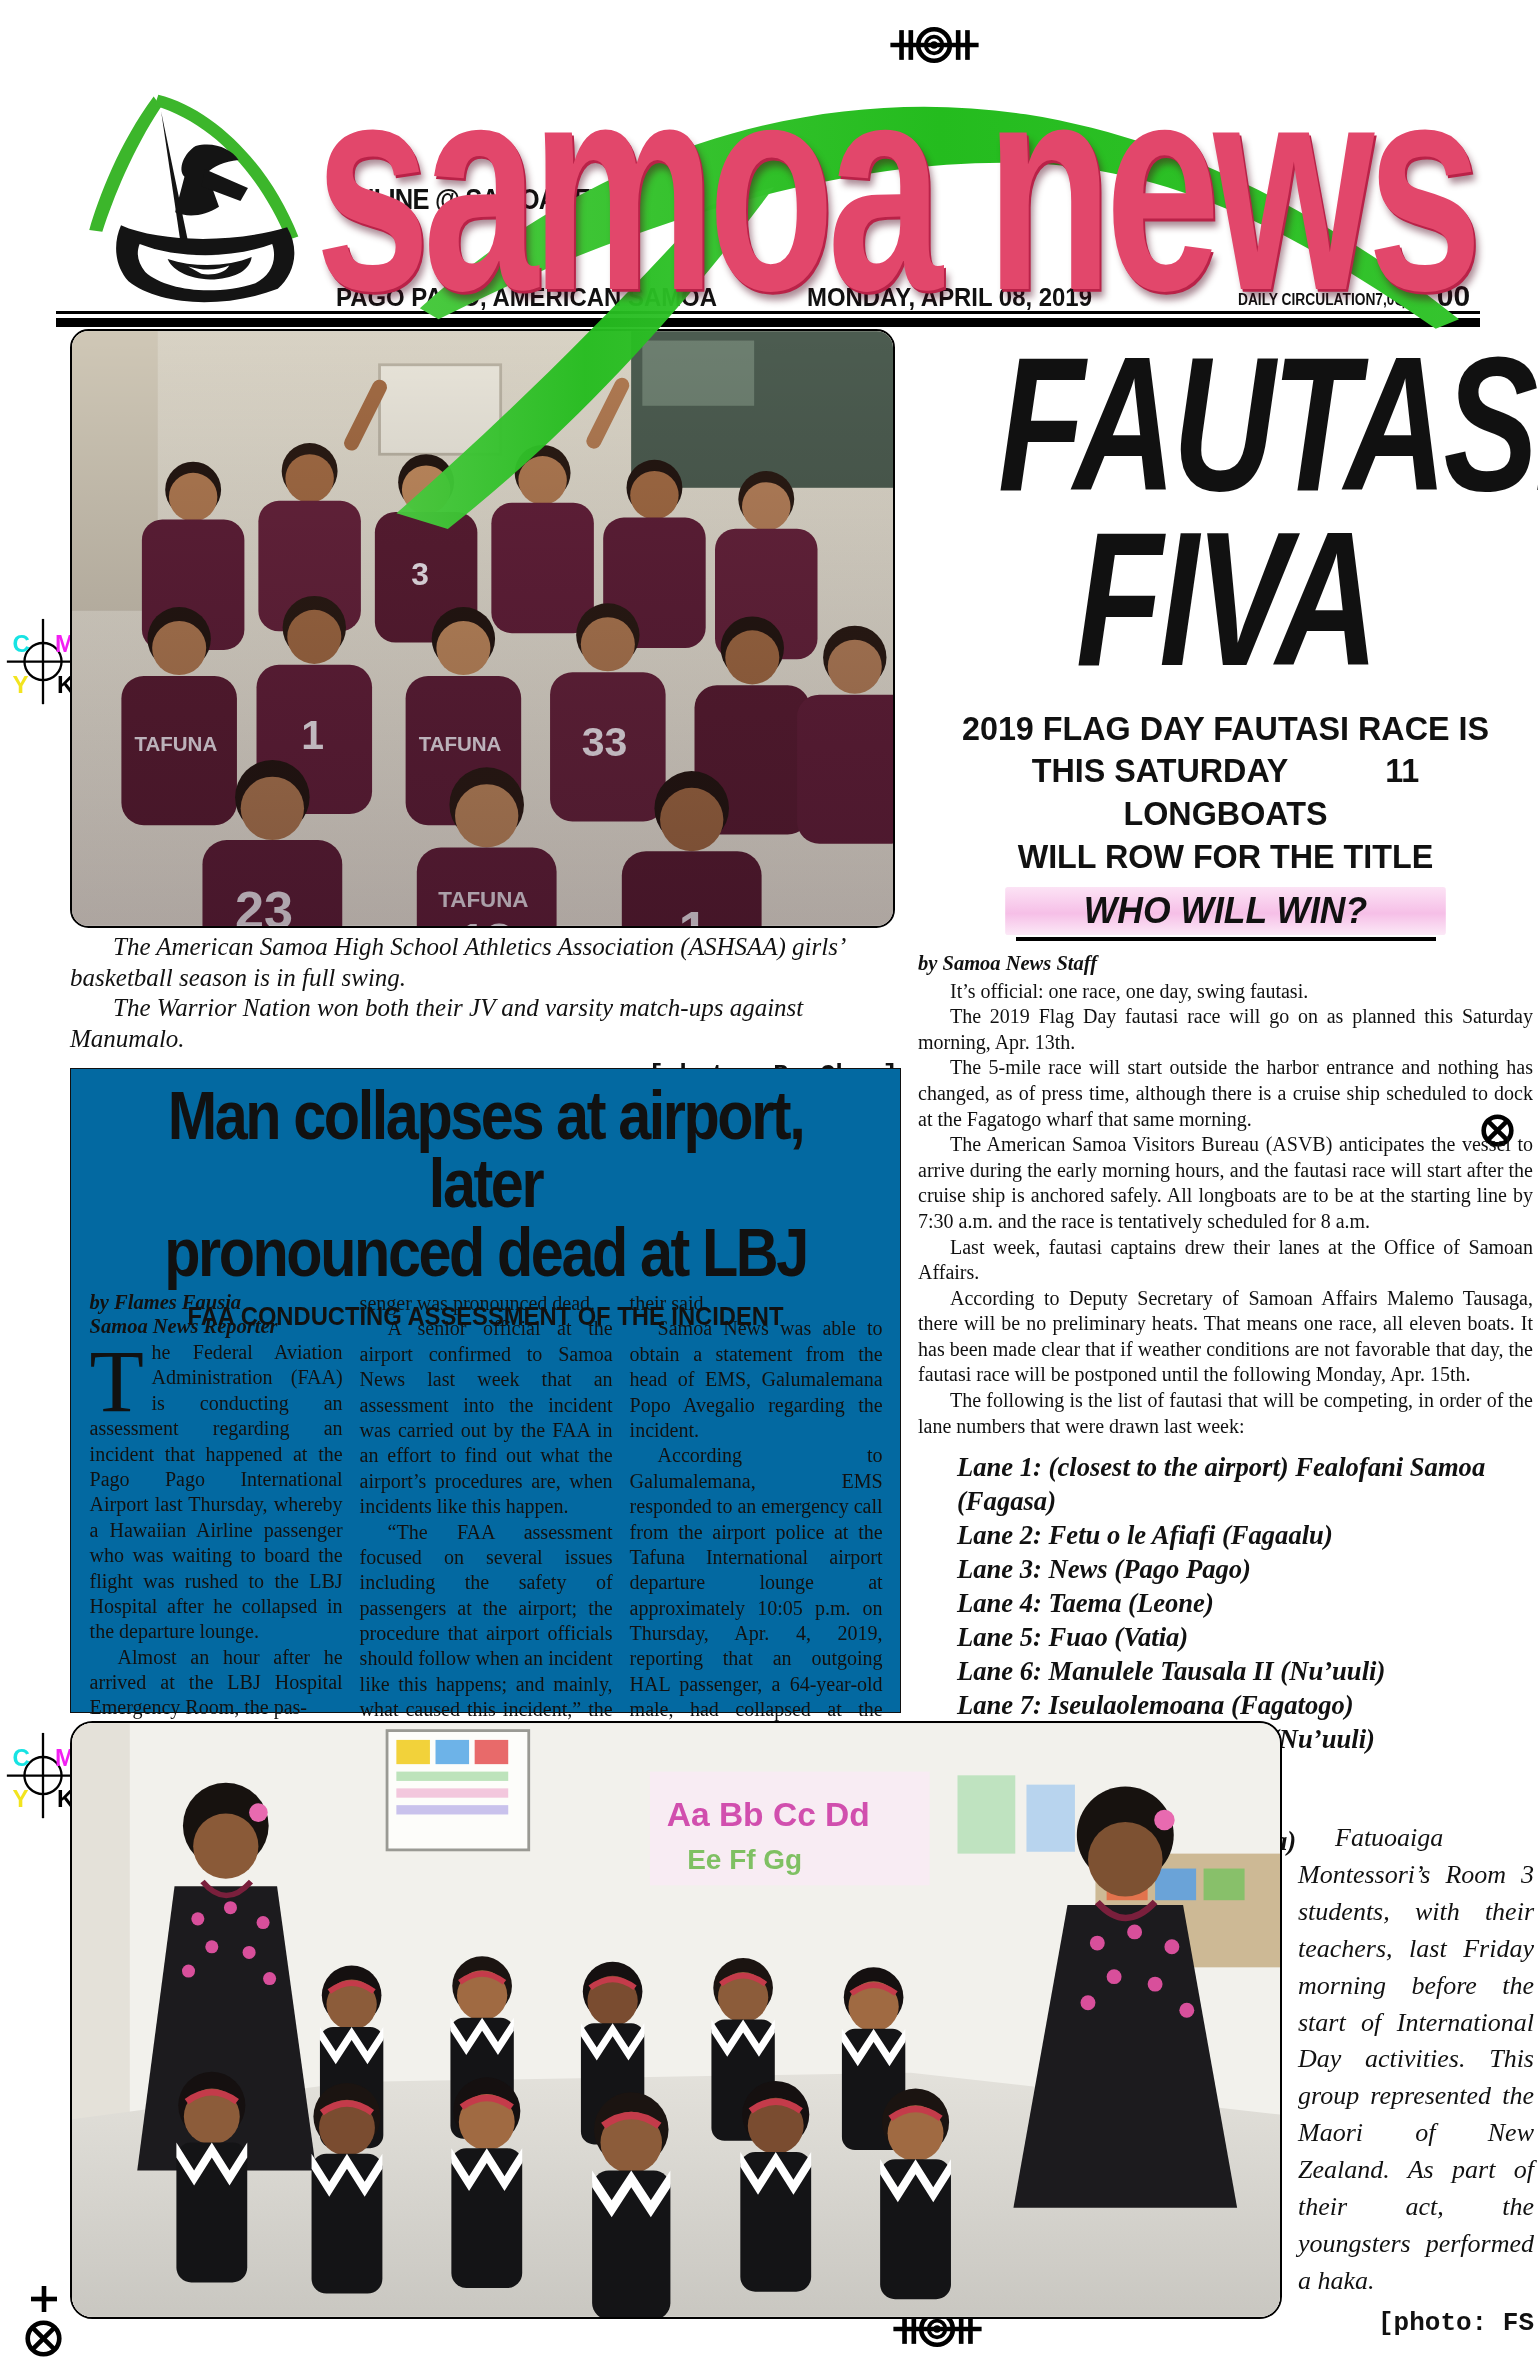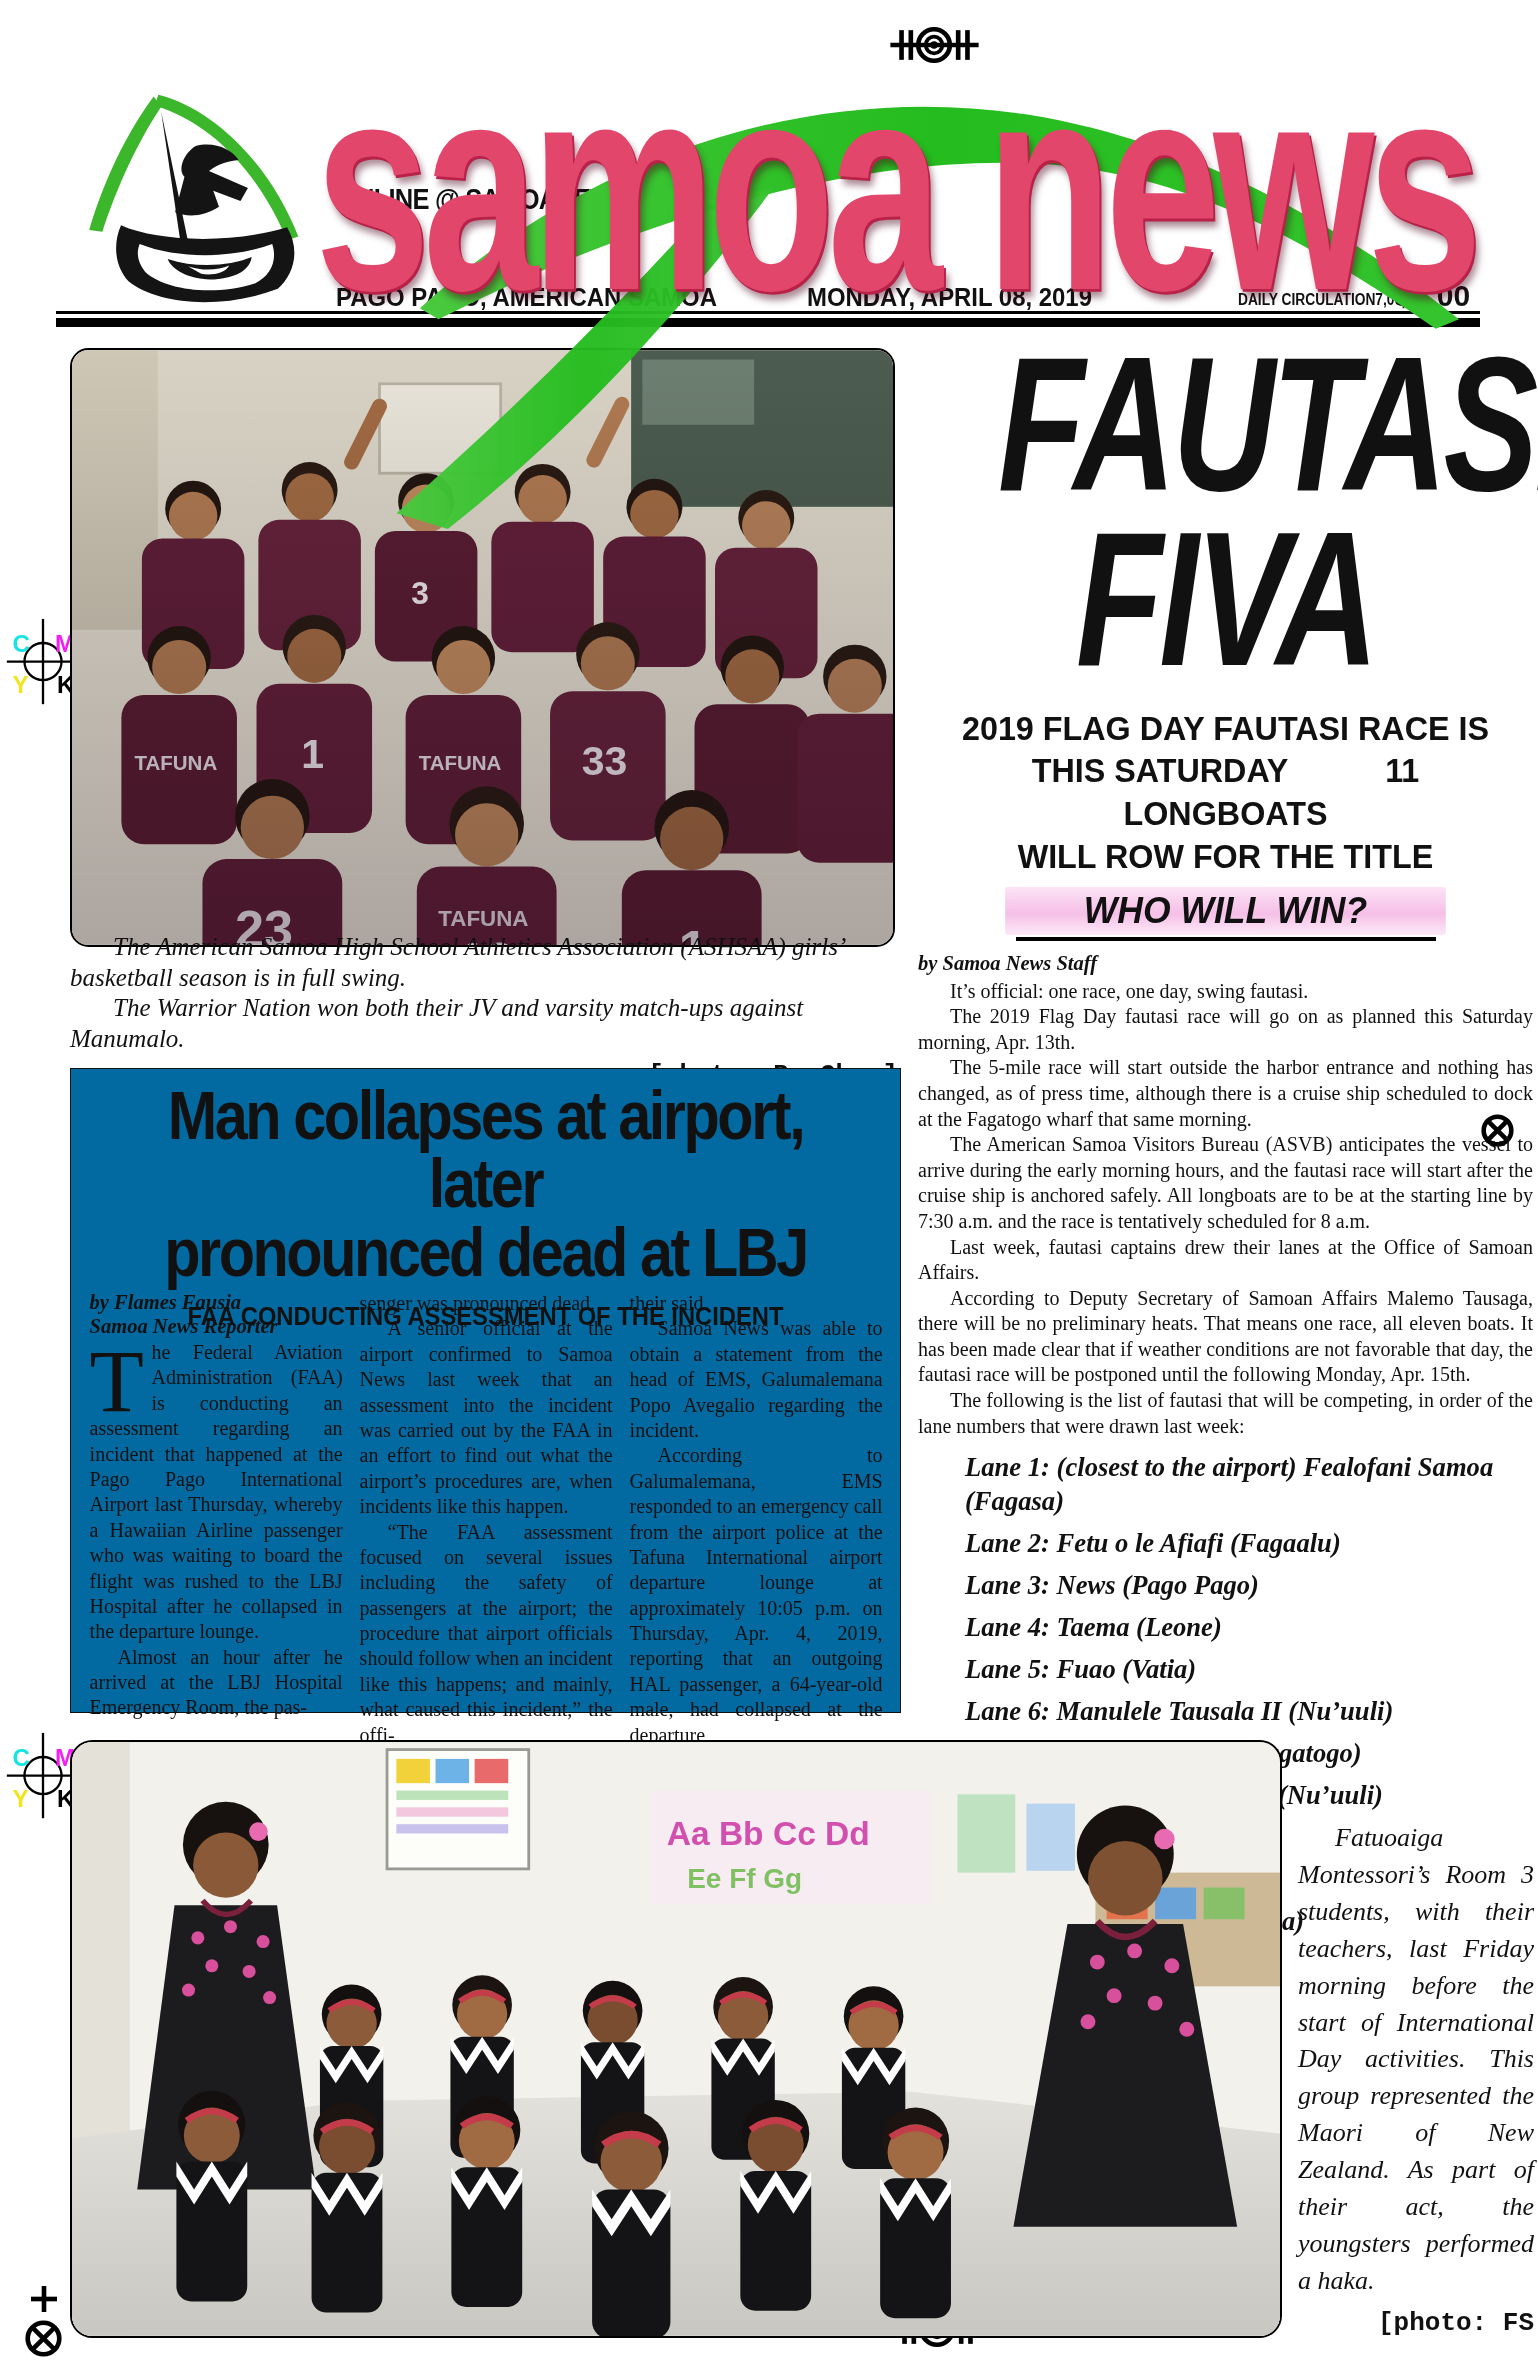--- a/index.html
+++ b/index.html
@@ -22,21 +22,21 @@
          transform:scaleX(.70);transform-origin:left center;white-space:nowrap;}
   .mast-bottom{font-family:"Liberation Sans",sans-serif;font-weight:bold;}
   .loc{left:336px;top:282px;font-size:26px;transform:scaleX(.92);transform-origin:left;}
   .date{left:807px;top:282px;font-size:26px;transform:scaleX(.92);transform-origin:left;}
   .circ{left:1238px;top:291px;font-size:16px;transform:scaleX(.86);transform-origin:left;}
   .price{left:1395px;top:279px;font-size:30px;font-weight:bold;}
   .rule-thin{left:56px;top:311px;width:1424px;height:2.8px;background:#000;}
   .rule-thick{left:56px;top:318px;width:1424px;height:9.3px;background:#000;}
 
   
-  .photo{border:2.8px solid #000;border-radius:18.6px;overflow:hidden;background:#ccc;margin-top:19px;}
+  .photo{border:2.8px solid #000;border-radius:18.6px;overflow:hidden;background:#ccc;}
   .photo svg{display:block;}
 
   
   .bb-cap{left:70px;top:932px;width:828px;font-style:italic;font-size:25px;line-height:1.22;}
   .bb-cap p{margin:0;text-indent:43px;}
   .credit{font-style:normal;font-weight:bold;font-size:26px;text-align:right;margin-top:5.6px;font-family:Liberation Mono, monospace;}
 
   
   .cream{left:70px;top:1068px;width:831px;height:645px;background:#0369a1;border:1.9px solid #111;box-sizing:border-box;}
   .a-head{margin-top:13px;text-align:center;font-family:"Liberation Sans",sans-serif;font-weight:bold;
@@ -61,21 +61,21 @@
             background:linear-gradient(180deg,#fce3f5 0%,#f6bfe7 55%,#fce9f7 100%);
             display:flex;align-items:center;justify-content:center;
             font-family:"Liberation Sans",sans-serif;font-weight:bold;font-style:italic;font-size:37px;
             transform:scaleX(.96);}
   .f-underline{margin:1.9px auto 0;width:420px;height:3.7px;background:#000;}
   .f-byline{margin-top:11.2px;font-weight:bold;font-style:italic;font-size:20.5px;}
   .f-body{margin-top:3.7px;font-size:20px;line-height:1.28;text-align:justify;}
   .f-body p{margin:0;}
   .f-body p.ind{text-indent:32px;}
   .lanes{margin-top:11.2px;padding-left:39px;font-weight:bold;font-style:italic;font-size:26.6px;line-height:34px;}
-  .lanes p{margin:8px;}
+  .lanes p{margin:0;}
 
   
   .m-cap{left:1298px;top:1820px;width:236px;font-style:italic;font-size:26px;line-height:1.42;text-align:justify;}
   .m-cap p{margin:0;text-indent:37px;}
 </style>
 </head>
 <body>
 
 <div class="page">
 

